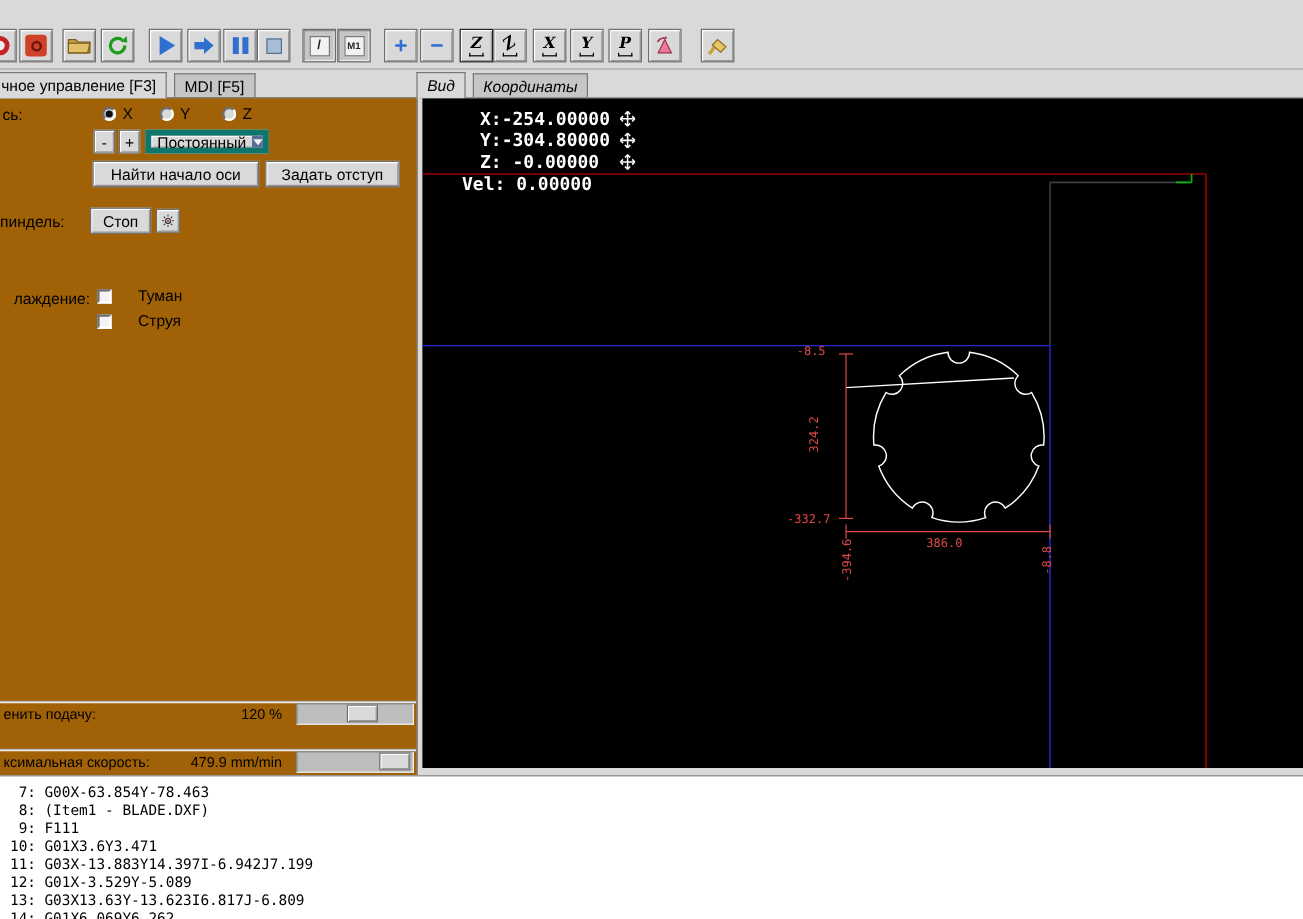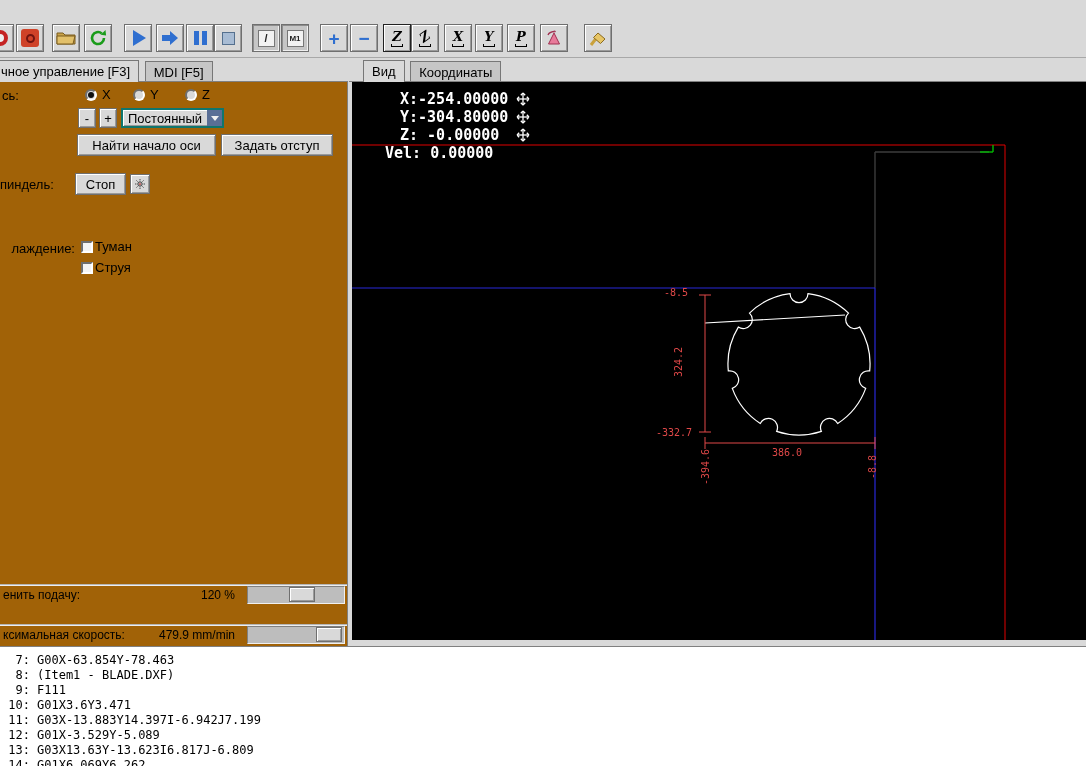--- a/index.html
+++ b/index.html
@@ -48,44 +48,44 @@
   .vletter.rot { transform:rotate(-35deg); }
   .vline { width:12px; height:3px; border-left:1px solid #000;
     border-right:1px solid #000; border-bottom:1px solid #000; margin-top:1px; }
   
   .tabbar { position:absolute; top:60px; height:21px; }
   .tab { display:inline-block; height:21px; padding:3px 8px 0 8px;
     border:1px solid #777; border-bottom:none; background:#c6c6c6;
     margin-right:2px; cursor:pointer; vertical-align:bottom; }
   .tab.active { background:#d9d9d9; height:22px; position:relative; z-index:2; }
   .tabbar-left { left:-8px; }
-  .tabbar-right { left:363px; }
+  .tabbar-right { left:347px;font-style:italic; }
   
   .left-pane { position:absolute; top:81px; left:0; width:348px; height:565px;
     background:#a16207; border-top:1px solid #808080; border-right:1px solid #808080; }
   .right-pane { position:absolute; top:81px; left:349px; right:0; height:565px;
     background:#d9d9d9; border-top:1px solid #808080; }
   .canvas { position:absolute; top:82px; left:352px; width:734px; height:558px;
     background:var(--preview_bg,#000); z-index:3; }
   .canvas svg { display:block; width:734px; height:558px; }
   
   .lbl { position:absolute; white-space:nowrap; }
   .btn { position:absolute; background:#d9d9d9; border:1px solid #6f6f6f;
     box-shadow: inset 1px 1px 0 #ffffff, inset -1px -1px 0 #9a9a9a;
     font-family:"Liberation Sans",sans-serif; font-size:13px; cursor:pointer;
     display:flex; align-items:center; justify-content:center; padding:0 4px; }
   .radio-wrap { position:absolute; display:flex; align-items:center; gap:5px; cursor:pointer; }
   .radio { width:12px; height:12px; border-radius:50%; background:#d9d9d9;
     border:2px solid; border-color:#6f6f6f #fff #fff #6f6f6f; position:relative; }
   .radio.checked::after { content:''; position:absolute; left:1px; top:1px;
     width:6px; height:6px; border-radius:50%; background:#101010; }
-  .check-wrap { position:absolute; display:flex; align-items:center; gap:2px; cursor:pointer; }
+  .check-wrap { position:absolute; display:flex; align-items:center; gap:22px; cursor:pointer; }
   .checkbox { width:12px; height:12px; background:#f4f4f4;
     border:2px solid; border-color:#6f6f6f #fff #fff #6f6f6f; }
-  .combo { position:absolute; background:#d9d9d9; border:2px solid #0f766e;
+  .combo { position:absolute; background:#d9d9d9; border:5px solid #0f766e;
     box-shadow: inset 1px 1px 0 #ffffff, inset -1px -1px 0 #9a9a9a;
     display:flex; align-items:center; cursor:pointer; }
   .combo .combo-text { flex:1; padding:0 5px; white-space:nowrap; }
   .combo .combo-arrow { width:16px; height:100%; background:#5a6f96;
     display:flex; align-items:center; justify-content:center; }
   .combo .combo-arrow i { width:0; height:0; border-left:4px solid transparent;
     border-right:4px solid transparent; border-top:5px solid #f0f0f0; }
   
   .ovr-row { position:absolute; left:0; width:347px; height:20px;
     border-top:1px solid #b5b5b5; box-shadow: inset 0 1px 0 #eee; font-size:12px; }

